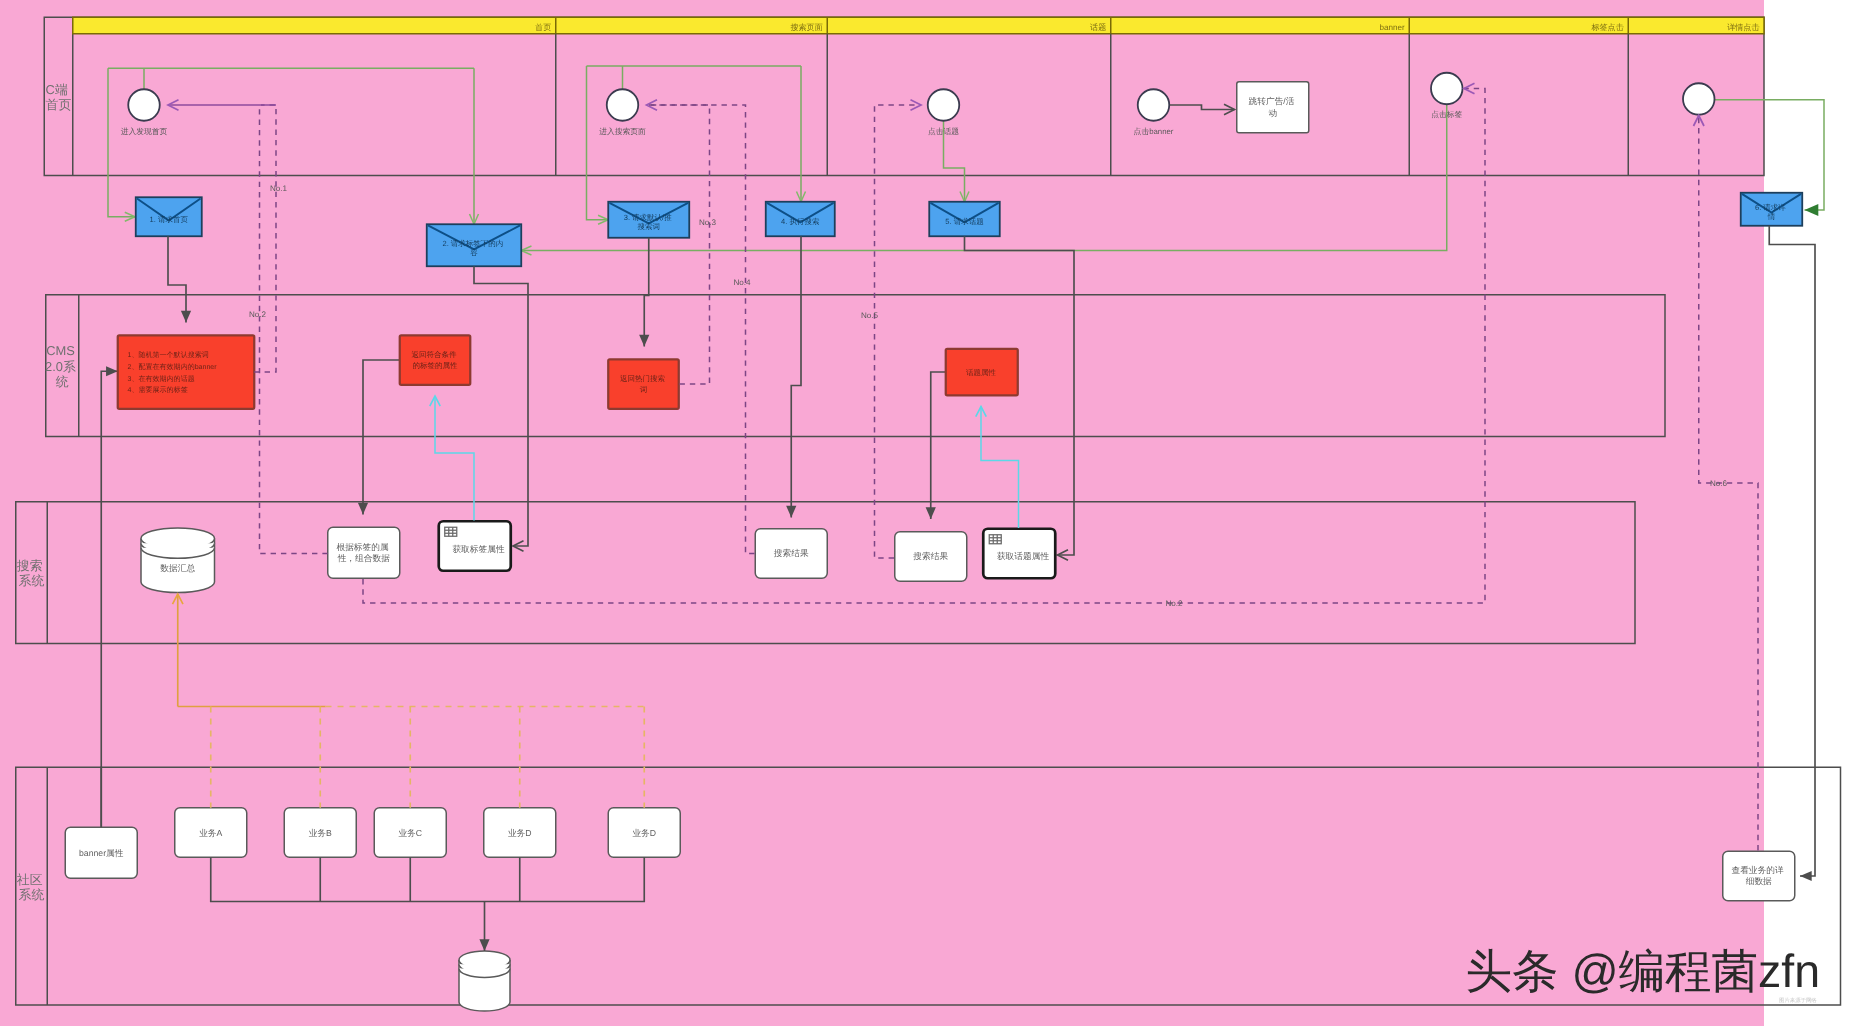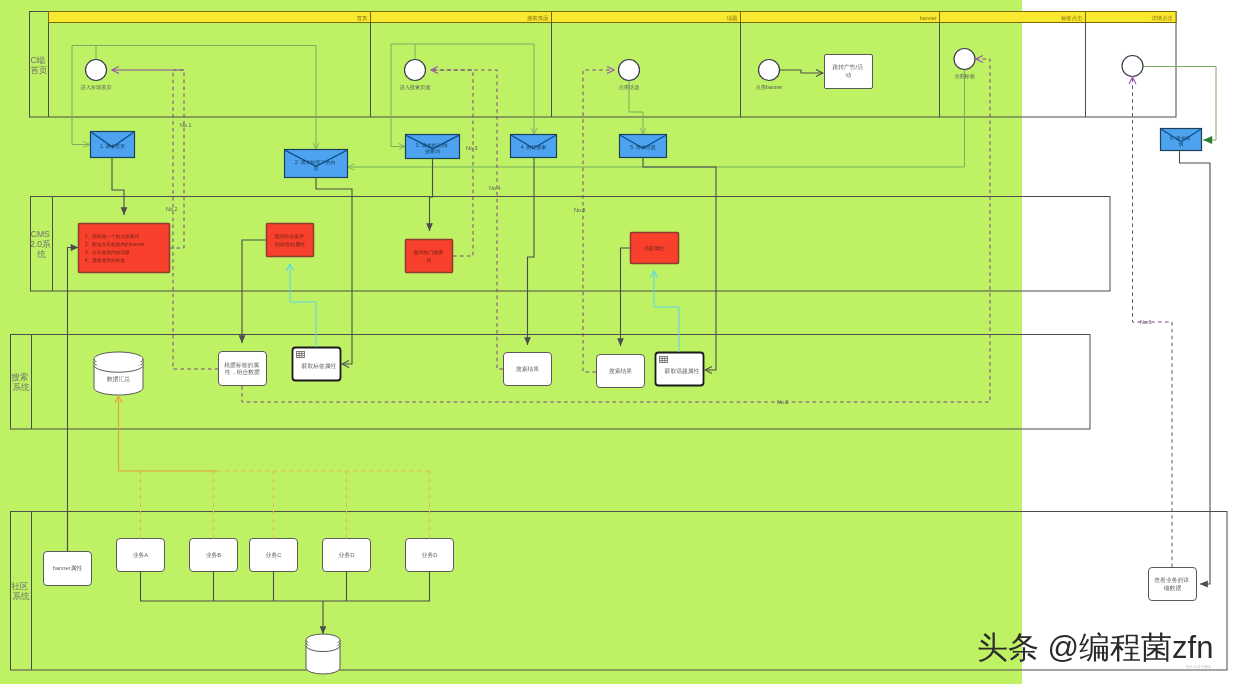--- a/index.html
+++ b/index.html
@@ -1,19 +1,19 @@
 <!DOCTYPE html>
 <html><head>
 <meta charset="utf-8">
 <title>flow</title>
 <style>
 html,body{margin:0;padding:0;background:#ffffff;}
 body{width:1240px;height:684px;overflow:hidden;
   font-family:"Liberation Sans",sans-serif;}
-#root{position:relative;width:1022px;height:684px;background:#bef264;}
+#root{position:relative;width:1176px;height:684px;background:#f9a8d4;}
 svg#diagram{position:absolute;left:0;top:0;display:block;}
 .lane-rect{fill:none;stroke:#4d4d4d;stroke-width:1;}
 .lane-band{fill:#fae92e;stroke:#7a6a05;stroke-width:1;}
 .band-sep{stroke:#7a6a05;stroke-width:1;fill:none;}
 .lane-sep{stroke:#4d4d4d;stroke-width:1;fill:none;}
 .lane-label{font-size:8.6px;fill:#707070;text-anchor:middle;}
 .band-label{font-size:5.4px;fill:#7d6e12;text-anchor:end;}
 .node-box{fill:#ffffff;stroke:#5a5a5a;stroke-width:1;}
 .node-box-bold{fill:#ffffff;stroke:#1a1a1a;stroke-width:1.8;}
 .node-red{fill:#f9402c;stroke:#8d3a30;stroke-width:1.5;}

